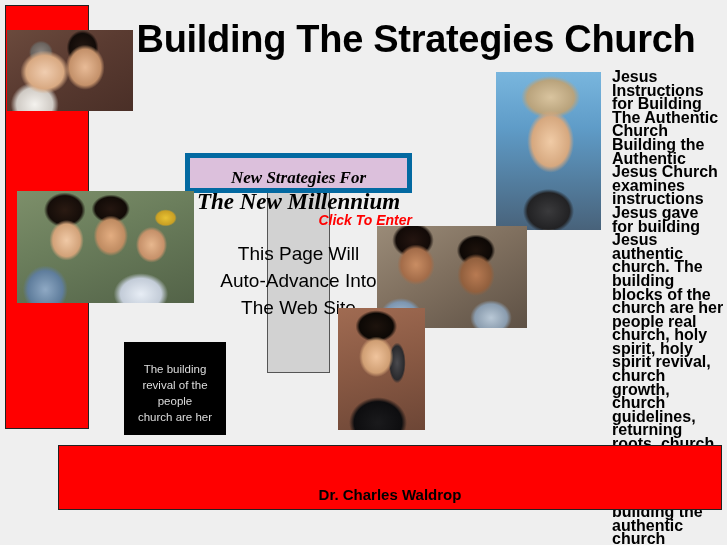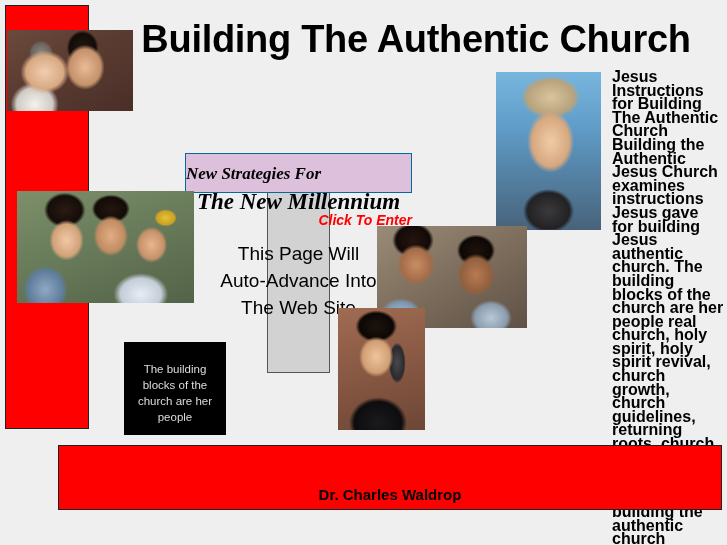--- a/index.html
+++ b/index.html
@@ -52,27 +52,28 @@
     overflow: hidden;
   }
 
   
   #strategies-banner {
     left: 185px;
     top: 153px;
     width: 227px;
     height: 40px;
     background: #dcc0dc;
-    border: 1px solid #0369a1;
+    border: 5px solid #0369a1;
     color: #000000;
     font-family: "Liberation Serif", serif;
     font-weight: bold;
     font-style: italic;
     font-size: 17px;
     line-height: 40px;
+    text-align: center;
   }
 
   
   #center-gray-panel {
     left: 267px;
     top: 192px;
     width: 63px;
     height: 181px;
     background: #d2d2d2;
     border: 1px solid #555555;
@@ -224,21 +225,21 @@
 </style>
 </head>
 <body>
 
 <div id="page">
 
   <div class="abs red-bar" style="left:5px; top:5px; width:84px; height:424px;"></div>
 
   <div class="abs photo" id="photo-couple-talking"></div>
 
-  <div class="abs" id="page-title">Building The Authentic Church</div>
+  <div class="abs" id="page-title">Building The Strategies Church</div>
 
   <div class="abs photo" id="photo-elderly-woman"></div>
 
   <div class="abs" id="keywords-paragraph">Jesus Instructions for Building The Authentic Church Building the Authentic Jesus Church examines instructions Jesus gave for building Jesus authentic church. The building blocks of the church are her people real church, holy spirit, holy spirit revival, church growth, church guidelines, returning roots, church home, revival, roots, Jesus church, return to basics, building the authentic church</div>
 
   <div class="abs" id="center-gray-panel"></div>
 
   <div class="abs" id="strategies-banner">New Strategies For</div>
 
   <div class="abs" id="millennium-line">The New Millennium</div>
@@ -252,22 +253,22 @@
     <div>Auto-Advance Into</div>
     <div>The Web Site</div>
   </div>
 
   <div class="abs photo" id="photo-couple-laughing"></div>
 
   <div class="abs photo" id="photo-woman-phone"></div>
 
   <div class="abs" id="building-blocks-box">
     <div>The building</div>
-    <div>blocks of the</div>
+    <div>revival of the</div>
+    <div>people</div>
     <div>church are her</div>
-    <div>people</div>
   </div>
 
   <div class="abs" id="footer-bar">
     <div id="footer-author">Dr. Charles Waldrop</div>
   </div>
 
 </div>
 
 </body></html>

